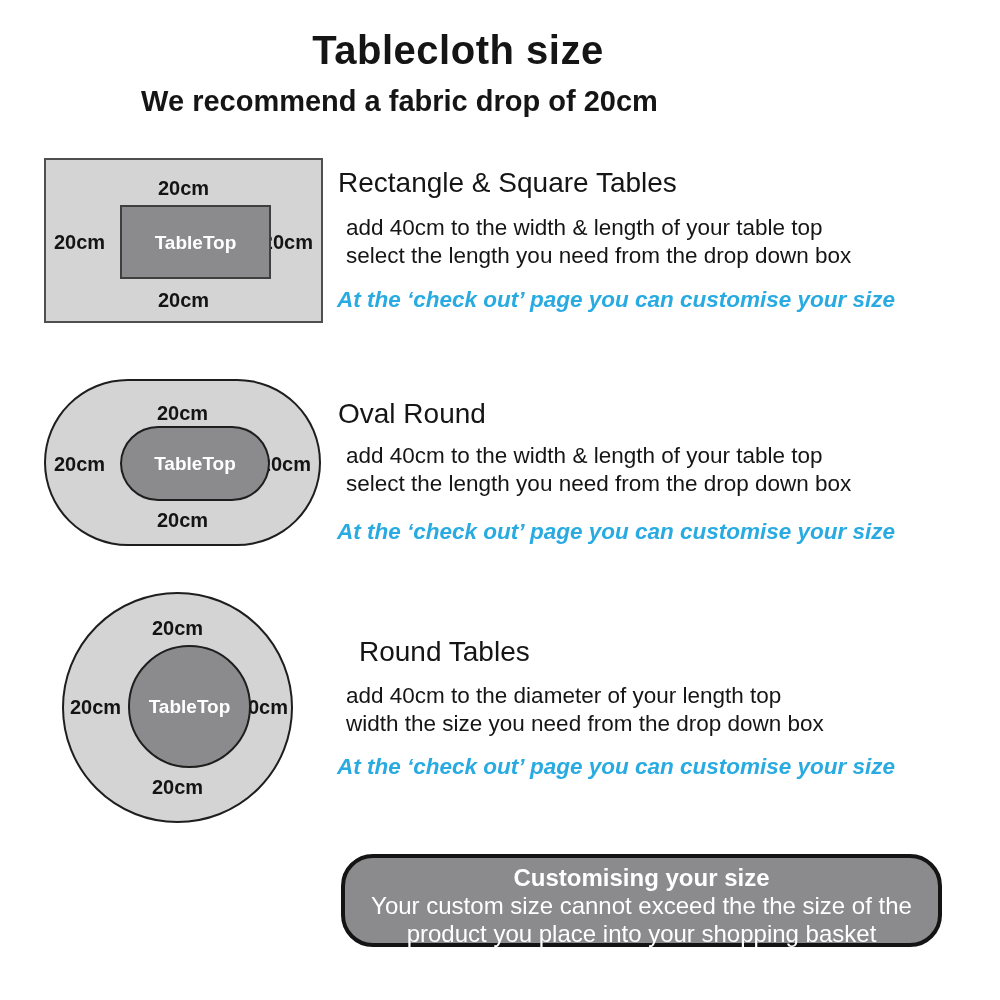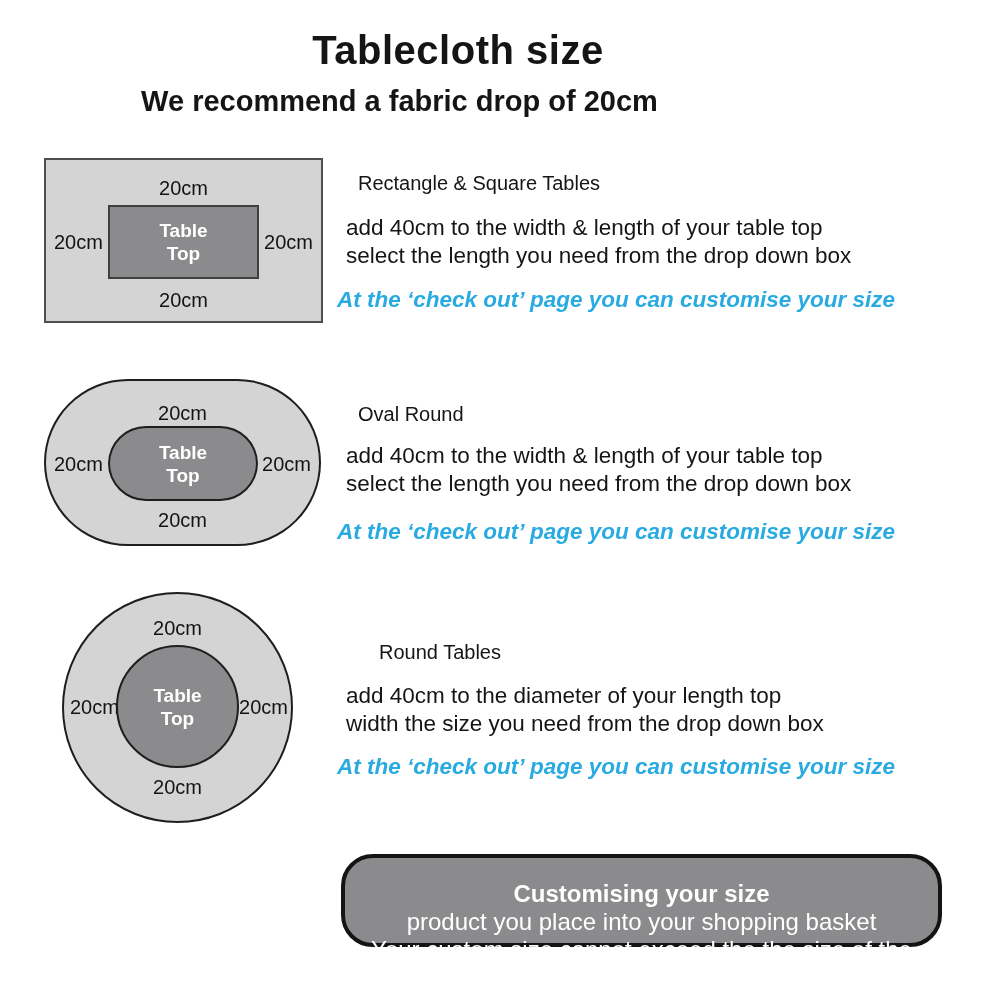--- a/index.html
+++ b/index.html
@@ -14,25 +14,25 @@
   }
   .subtitle {
     position:absolute; top:85px; left:0; width:799px; text-align:center;
     font-size:29px; font-weight:700;
   }
 
   
   .diagram { position:absolute; background:#d4d4d5; }
   .tabletop {
     position:absolute; background:#8b8b8d; color:#ffffff;
-    display:flex; flex-direction:column; align-items:center; justify-content:center;
-    font-size:19px; font-weight:700; line-height:23px; text-align:center;
+    display:flex; flex-direction:row; align-items:center; justify-content:center;
+    font-size:19px; font-weight:700; line-height:23px; text-align:center;margin-left:12px;
   }
   .dlabel {
-    position:absolute; font-size:20px; font-weight:400; line-height:22px;
+    position:absolute; font-size:20px; font-weight:700; line-height:22px;
     color:#141414; white-space:nowrap;
   }
   .lt, .lb { left:0; right:0; text-align:center; }
 
   .d1 { left:44px; top:158px; width:279px; height:165px; border:2px solid #4f4f4f; }
   .d1 .tabletop { left:62px; top:45px; width:151px; height:74px; border:2px solid #3f3f3f; }
   .d1 .lt { top:17px; }
   .d1 .lb { bottom:10px; }
   .d1 .ll { left:8px;  top:71px; }
   .d1 .lr { right:8px; top:71px; }
@@ -45,33 +45,33 @@
   .d2 .lr { right:8px; top:72px; }
 
   .d3 { left:62px; top:592px; width:231px; height:231px; border:2px solid #1e1e1e; border-radius:50%; }
   .d3 .tabletop { left:52px; top:51px; width:123px; height:123px; border:2px solid #1e1e1e; border-radius:50%; }
   .d3 .lt { top:23px; }
   .d3 .lb { bottom:23px; }
   .d3 .ll { left:6px;  top:102px; }
   .d3 .lr { right:3px; top:102px; }
 
   
-  .sec-heading { position:absolute; left:358px; font-size:20px; font-weight:400; line-height:32px; }
+  .sec-heading { position:absolute; left:338px; font-size:28px; font-weight:400; line-height:32px; }
   .sec-body    { position:absolute; left:346px; font-size:22.5px; font-weight:400; line-height:28px; }
   .sec-note    { position:absolute; left:337px; font-size:22.5px; font-weight:700; font-style:italic; color:#29abe2; }
 
   .h1 { top:167px; }  .b1 { top:214px; }  .n1 { top:287px; }
   .h2 { top:398px; }  .b2 { top:442px; }  .n2 { top:519px; }
   .h3 { top:636px;margin-left:21px; }  .b3 { top:682px; }  .n3 { top:754px; }
 
   
   .footer-note {
     position:absolute; left:341px; top:854px; width:601px; height:93px;
     background:#8b8b8d; border:4px solid #141414; border-radius:32px;
-    color:#ffffff; text-align:center; padding-top:22px;
+    color:#ffffff; text-align:center; padding-top:6px;
   }
   .footer-title { font-size:24px; font-weight:700; line-height:28px; }
   .footer-line  { font-size:24px; font-weight:400; line-height:28px; }
 </style>
 </head>
 <body>
 
 <div class="title">Tablecloth size</div>
 <div class="subtitle">We recommend a fabric drop of 20cm</div>
 
@@ -124,15 +124,15 @@
 
 <div class="sec-heading h3">Round Tables</div>
 <div class="sec-body b3">
   <div>add 40cm to the diameter of your length top</div>
   <div>width the size you need from the drop down box</div>
 </div>
 <div class="sec-note n3">At the ‘check out’ page you can customise your size</div>
 
 <div class="footer-note">
   <div class="footer-title">Customising your size</div>
+  <div class="footer-line">Your custom size cannot exceed the the size of the</div>
   <div class="footer-line">product you place into your shopping basket</div>
-  <div class="footer-line">Your custom size cannot exceed the the size of the</div>
 </div>
 
 </body></html>

